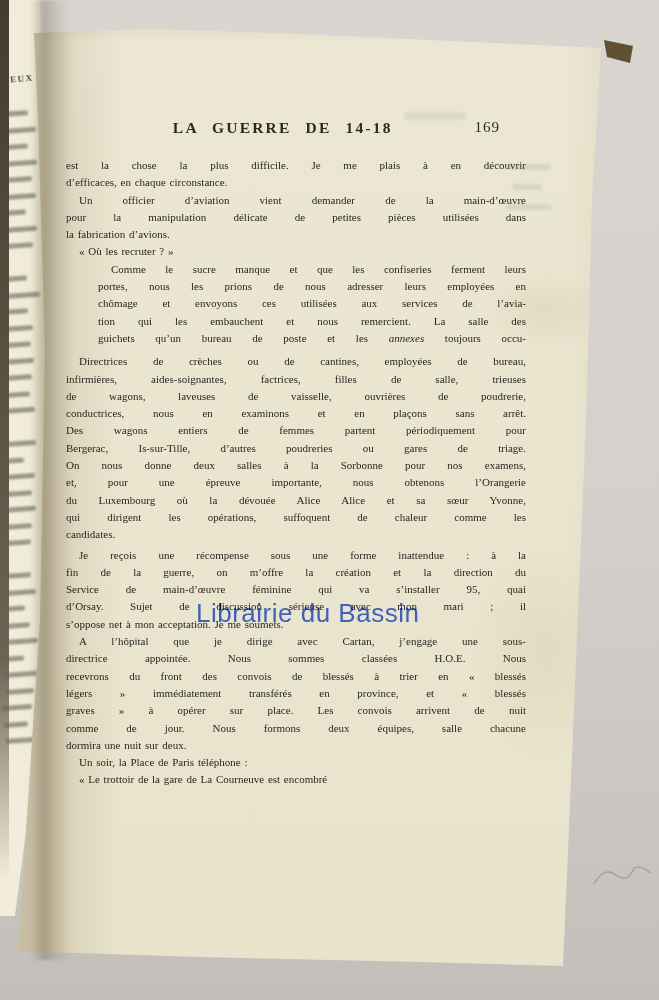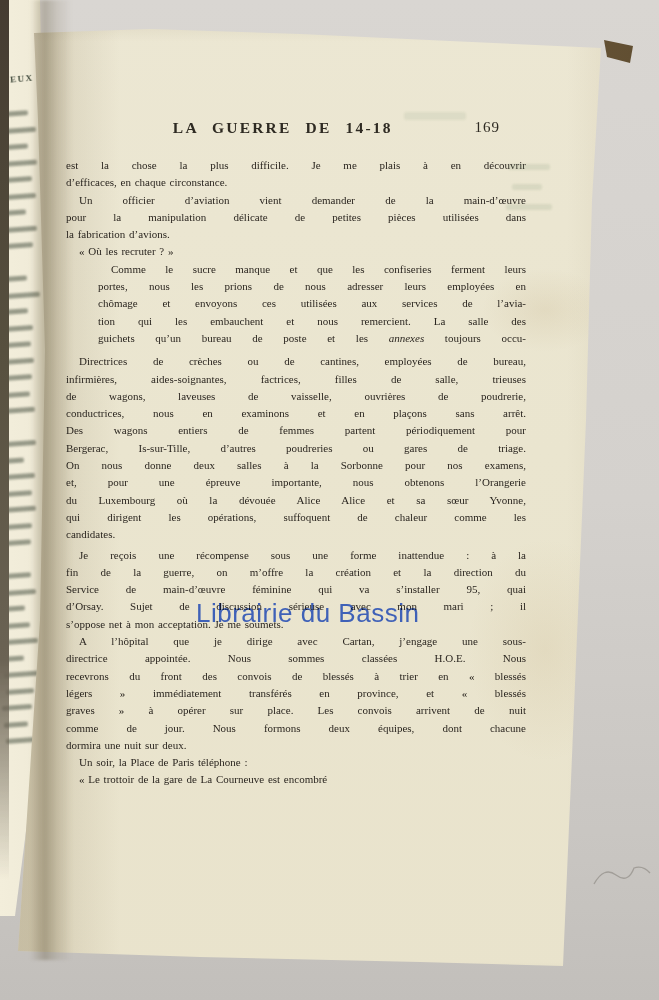--- a/index.html
+++ b/index.html
@@ -173,21 +173,21 @@
         <div class="line jl"><span>Service de main-d’œuvre féminine qui va s’installer 95, quai</span></div>
         <div class="line jl"><span>d’Orsay. Sujet de discussion sérieuse avec mon mari ; il</span></div>
         <div class="line"><span>s’oppose net à mon acceptation. Je me soumets.</span></div>
       </div>
       <div class="para" style="">
         <div class="line jl in"><span>A l’hôpital que je dirige avec Cartan, j’engage une sous-</span></div>
         <div class="line jl"><span>directrice appointée. Nous sommes classées H.O.E. Nous</span></div>
         <div class="line jl"><span>recevrons du front des convois de blessés à trier en « blessés</span></div>
         <div class="line jl"><span>légers » immédiatement transférés en province, et « blessés</span></div>
         <div class="line jl"><span>graves » à opérer sur place. Les convois arrivent de nuit</span></div>
-        <div class="line jl"><span>comme de jour. Nous formons deux équipes, dont chacune</span></div>
+        <div class="line jl"><span>comme de jour. Nous formons deux équipes, salle chacune</span></div>
         <div class="line"><span>dormira une nuit sur deux.</span></div>
       </div>
       <div class="para" style="margin-top: 0px;">
         <div class="line in"><span>Un soir, la Place de Paris téléphone :</span></div>
       </div>
       <div class="para" style="margin-top: 0px;">
         <div class="line in"><span>« Le trottoir de la gare de La Courneuve est encombré</span></div>
       </div>
     </div>
 

